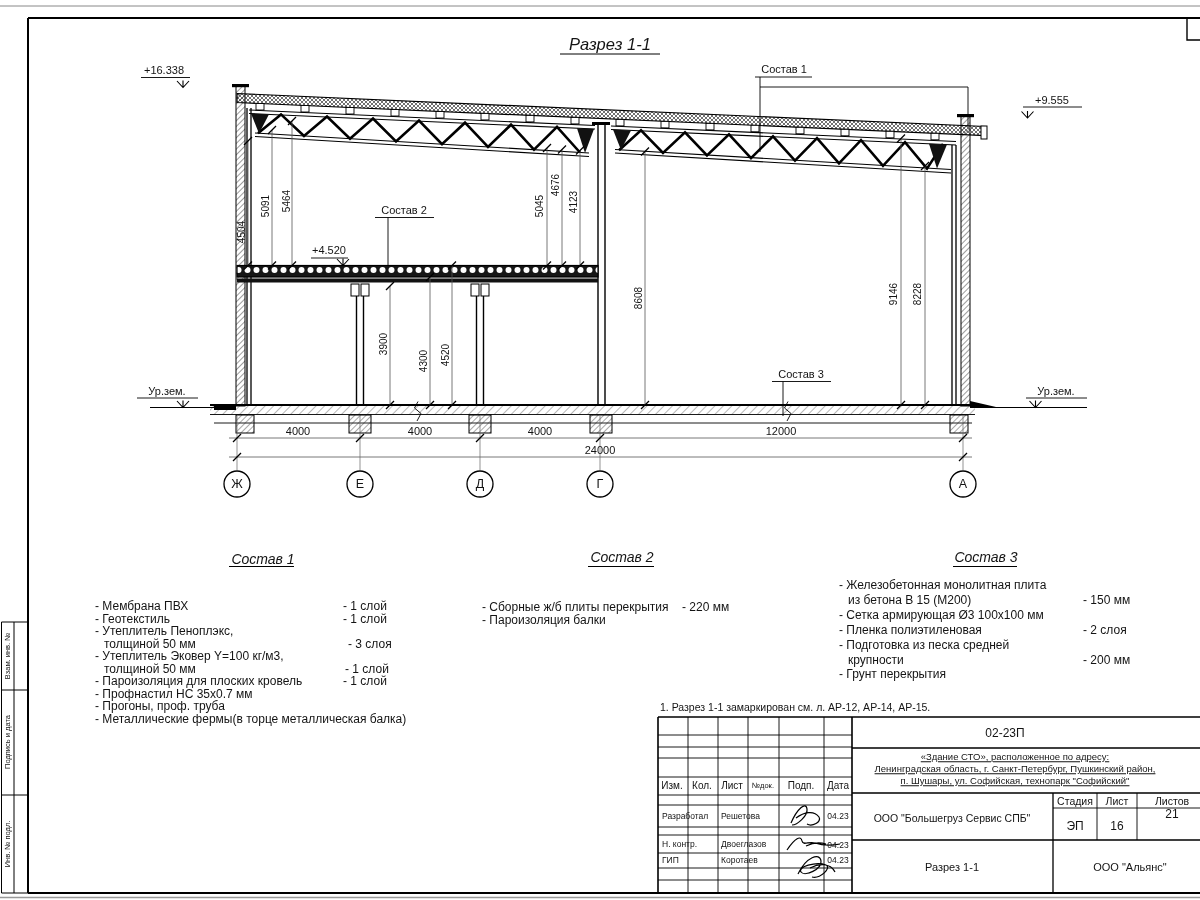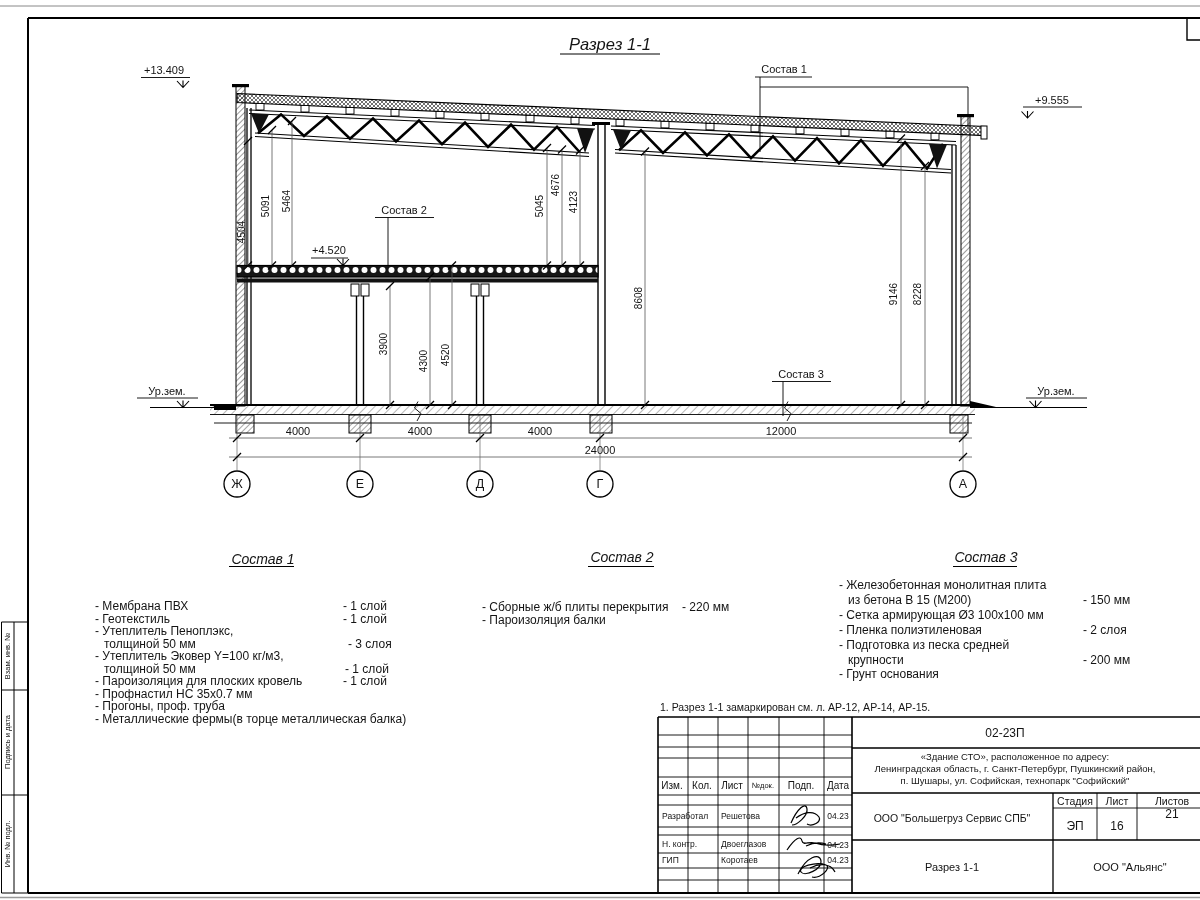--- a/index.html
+++ b/index.html
@@ -4,21 +4,21 @@
 <style>
   html,body{margin:0;padding:0;background:#e8e8e8;}
   #sheet{position:relative;width:1200px;height:900px;background:#ffffff;overflow:hidden;
          font-family:"Liberation Sans", sans-serif;color:#111;}
   svg{position:absolute;left:0;top:0;}
   .t{position:absolute;white-space:nowrap;color:#141414;font-size:11.5px;line-height:1;}
   .c{transform:translate(-50%,-50%);}
   .l{transform:translate(0,-50%);}
   .r90{transform:translate(-50%,-50%) rotate(-90deg);}
   .it{font-style:italic;}
-  .fs8{font-size:8.5px;} .fs7{font-size:7.5px;} .fs9{font-size:9.5px;}
+  .fs8{font-size:8.5px;} .fs7{font-size:7.5px;} .fs9{font-size:9.5px;text-decoration:underline;}
   .fs10{font-size:10px;} .fs105{font-size:10.5px;} .fs11{font-size:11px;}
   .fs12{font-size:12px;} .fs125{font-size:12.5px;} .fs14{font-size:14px;}
   .fs16{font-size:16.5px;}
 </style>
 </head>
 <body>
 
 <div id="sheet">
 
 <svg width="1200" height="900" viewBox="0 0 1200 900">
@@ -225,21 +225,21 @@
     <g stroke="#000" stroke-width="1.2" fill="none">
       <path d="M791,823 C797,809 806,801 807,809 C808,816 797,825 792,825 M796,818 C804,812 814,810 819,817 C822,822 812,827 807,824"></path>
       <path d="M787,850 C795,838 801,835 802,841 C803,846 809,841 815,843 C821,845 830,846 840,844 M806,846 C812,843 820,842 826,844"></path>
       <path d="M798,874 C806,857 820,852 821,861 C822,869 805,877 801,872 C797,867 816,861 826,865 C832,868 820,879 812,877 M810,868 C818,864 830,862 835,872"></path>
     </g>
   </g>
 </svg>
 
 <span class="t c it fs16" style="left:610px;top:44px">Разрез 1-1</span>
 
-<span class="t c fs11" style="left:164px;top:70px">+13.409</span>
+<span class="t c fs11" style="left:164px;top:70px">+16.338</span>
 <span class="t c fs11" style="left:1052px;top:100px">+9.555</span>
 <span class="t c fs11" style="left:329px;top:250px">+4.520</span>
 <span class="t c fs11" style="left:167px;top:391px">Ур.зем.</span>
 <span class="t c fs11" style="left:1056px;top:391px">Ур.зем.</span>
 
 <span class="t c fs11" style="left:784px;top:69px">Состав 1</span>
 <span class="t c fs11" style="left:404px;top:210px">Состав 2</span>
 <span class="t c fs11" style="left:801px;top:374px">Состав 3</span>
 
 <span class="t r90 fs10" style="left:242px;top:232px">4504</span>
@@ -292,21 +292,21 @@
 <span class="t c it fs14" style="left:986px;top:557px">Состав 3</span>
 <span class="t l fs12" style="left:839px;top:585px">- Железобетонная  монолитная плита</span>
 <span class="t l fs12" style="left:848px;top:600px">из бетона В 15 (М200)</span>
 <span class="t l fs12" style="left:1083px;top:600px">- 150 мм</span>
 <span class="t l fs12" style="left:839px;top:615px">- Сетка армирующая Ø3 100х100 мм</span>
 <span class="t l fs12" style="left:839px;top:630px">- Пленка полиэтиленовая</span>
 <span class="t l fs12" style="left:1083px;top:630px">-  2 слоя</span>
 <span class="t l fs12" style="left:839px;top:645px">- Подготовка из песка средней</span>
 <span class="t l fs12" style="left:848px;top:660px">крупности</span>
 <span class="t l fs12" style="left:1083px;top:660px">- 200 мм</span>
-<span class="t l fs12" style="left:839px;top:674px">- Грунт основания</span>
+<span class="t l fs12" style="left:839px;top:674px">- Грунт перекрытия</span>
 
 <span class="t l fs105" style="left:660px;top:707px">1. Разрез 1-1 замаркирован см. л. АР-12, АР-14, АР-15.</span>
 
 <span class="t c fs10" style="left:672px;top:786px">Изм.</span>
 <span class="t c fs10" style="left:702px;top:786px">Кол.</span>
 <span class="t c fs10" style="left:732px;top:786px">Лист</span>
 <span class="t c fs7" style="left:763px;top:786px">№док.</span>
 <span class="t c fs10" style="left:801px;top:786px">Подп.</span>
 <span class="t c fs10" style="left:838px;top:786px">Дата</span>
 

